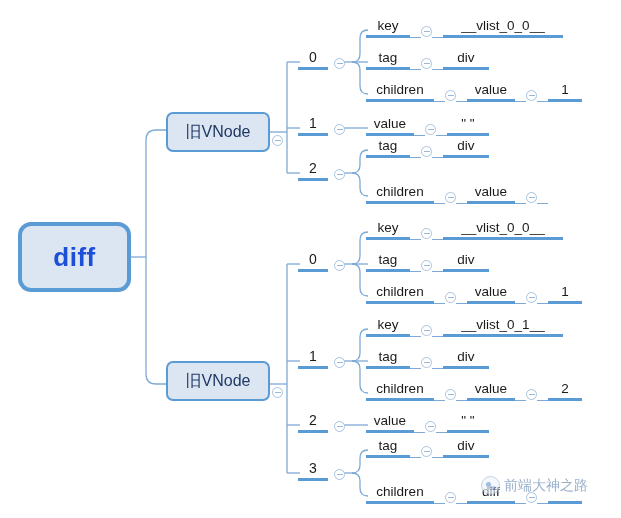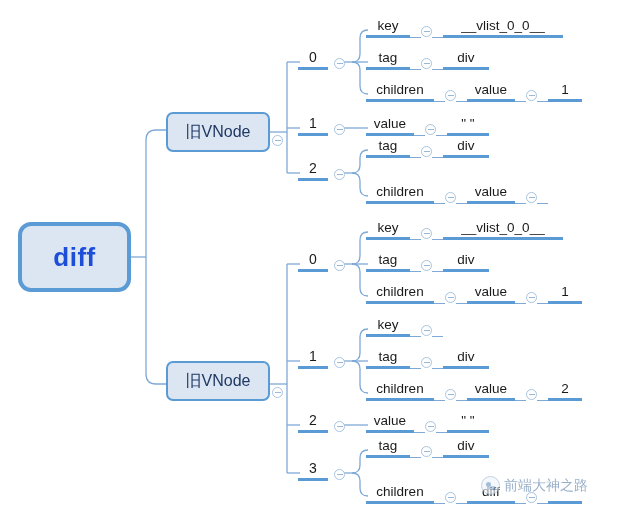--- a/index.html
+++ b/index.html
@@ -322,20 +322,21 @@
     <span class="toggle"></span>
     <span class="gap" style="width:11px"></span>
     <span class="txt" style="min-width:34px">1</span>
   </div>
 
   <div class="leaf" style="left:366px; top:315px;">
     <span class="txt" style="min-width:44px">key</span>
     <span class="gap" style="width:11px"></span>
     <span class="toggle"></span>
     <span class="gap" style="width:11px"></span>
+    <span class="txt" style="min-width:120px">__vlist_0_1__</span>
   </div>
   <div class="leaf" style="left:366px; top:347px;">
     <span class="txt" style="min-width:44px">tag</span>
     <span class="gap" style="width:11px"></span>
     <span class="toggle"></span>
     <span class="gap" style="width:11px"></span>
     <span class="txt" style="min-width:46px">div</span>
   </div>
   <div class="leaf" style="left:366px; top:379px;">
     <span class="txt" style="min-width:68px">children</span>

